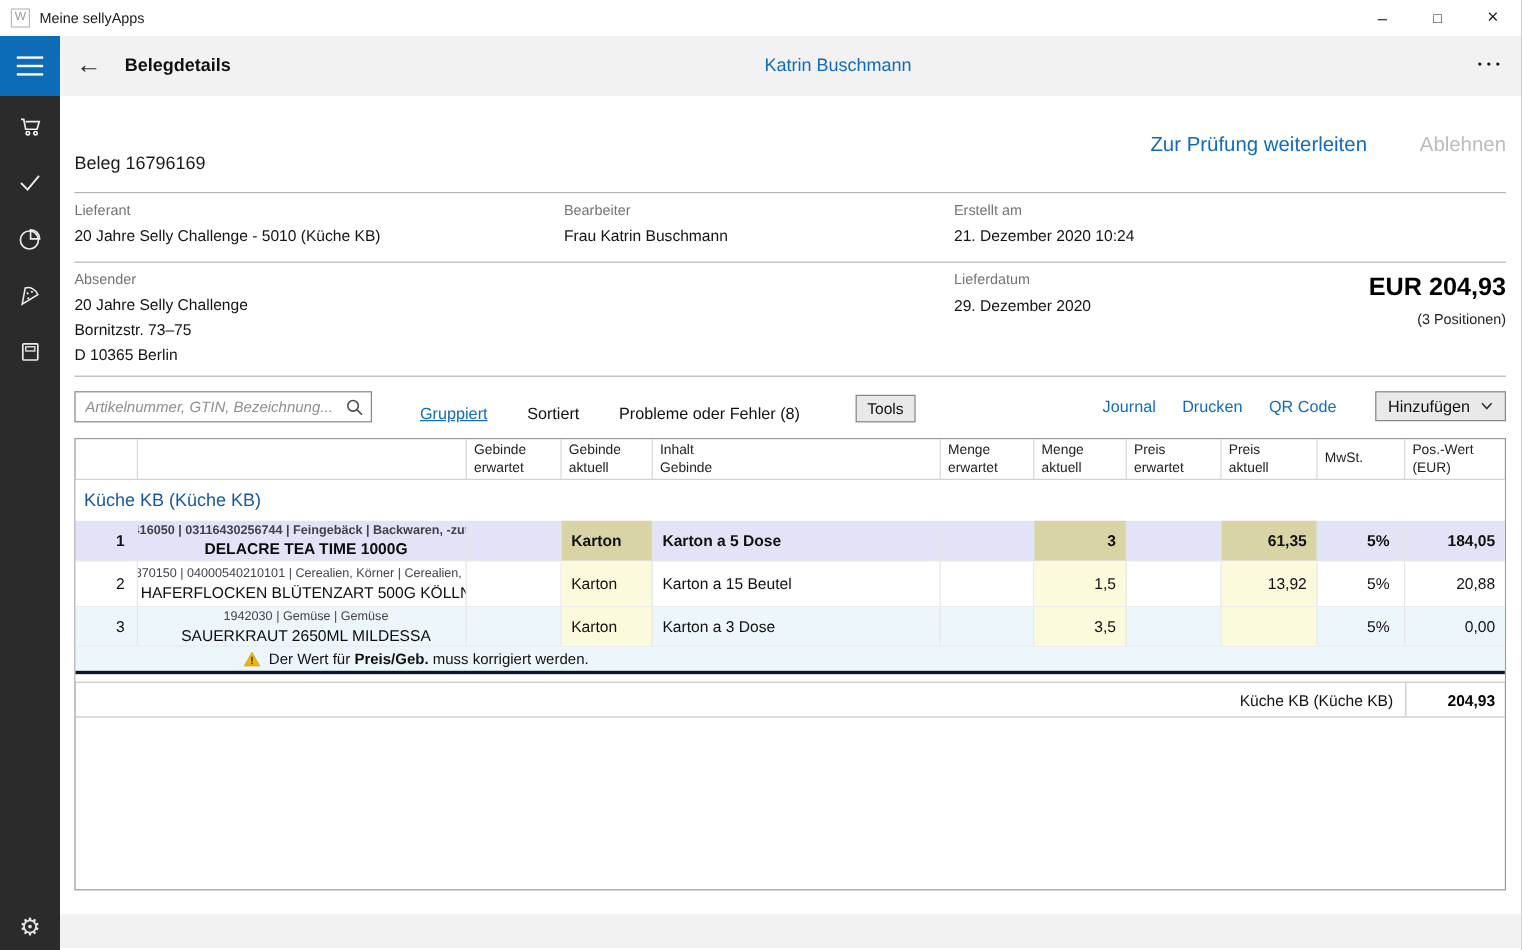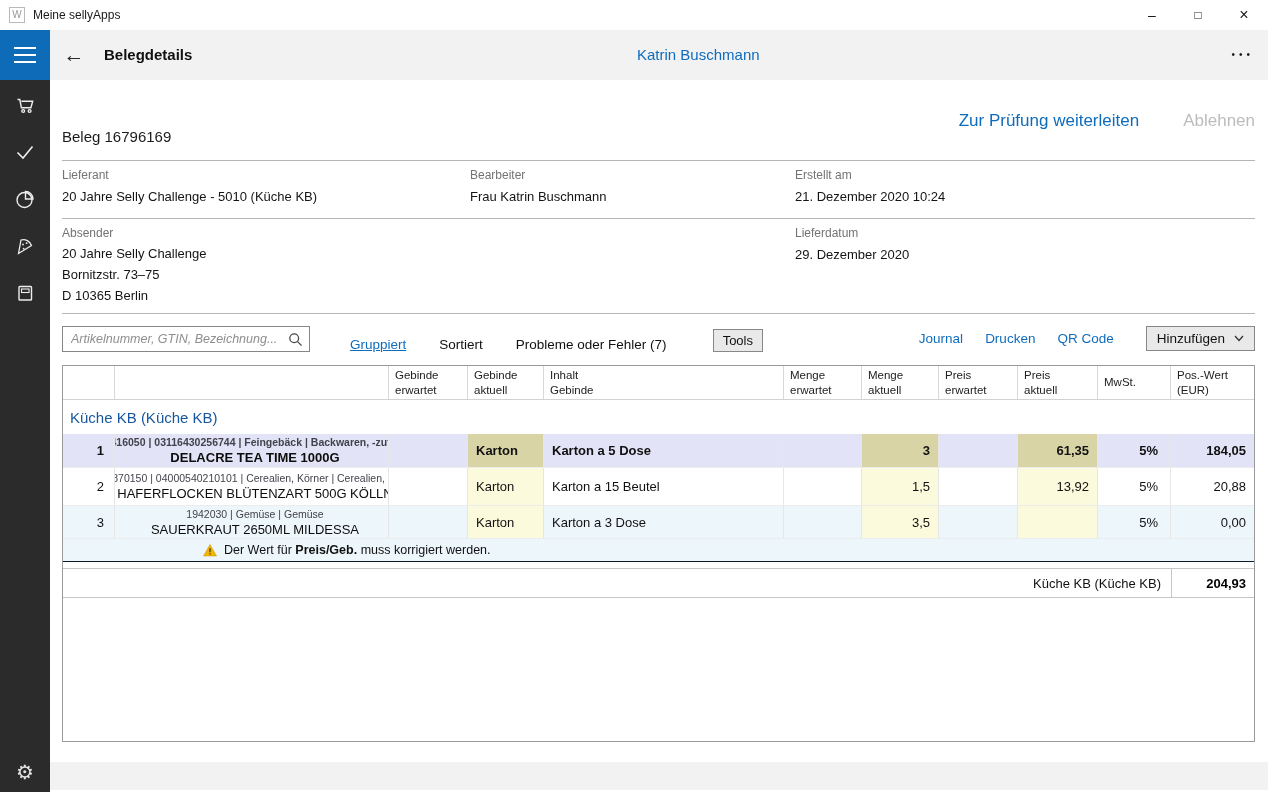--- a/index.html
+++ b/index.html
@@ -86,21 +86,21 @@
   .r3 { height:33px; background:#edf6fb; }
   .num { justify-content:flex-end; padding-right:10px; font-size:13px; color:#111; }
   .desc { flex-direction:column; align-items:stretch; justify-content:center; padding-left:7px; }
   .meta { font-size:10.5px; color:#42424c; white-space:nowrap; overflow:hidden; }
   .pname { font-size:13px; color:#0d0d0d; white-space:nowrap; overflow:hidden; margin-top:2px; }
   .txt { padding-left:8px; font-size:13px; color:#111; white-space:nowrap;text-align:center; }
   .rnum { justify-content:flex-end; padding-right:8px; font-size:13px; color:#111; }
   .mwst { justify-content:flex-end; padding-right:12px; font-size:13px; color:#111; }
   .edit { background:#fcfadc; }
   .r1 .edit { background:#d8d4a5; }
-  .warn-row { height:23px; background:#edf6fb; display:flex; align-items:center; padding-left:140px; font-size:12.5px; color:#111; border-bottom:1px solid #0f172a; }
+  .warn-row { height:23px; background:#edf6fb; display:flex; align-items:center; padding-left:140px; font-size:12.5px; color:#111; border-bottom:3px solid #0f172a; }
   .warn-row svg { margin-right:7px; }
   .spacer { height:6px; background:#fff; }
   .sum-row { height:30px; border-top:1px solid #c6c6c6; border-bottom:1px solid #c6c6c6; }
   .sum-label { grid-column:1 / 11; display:flex; align-items:center; justify-content:flex-end; padding-right:10px; font-size:13px; color:#111; }
   .sum-value { display:flex; align-items:center; justify-content:flex-end; padding-right:8px; font-size:13px; font-weight:bold; color:#000; border-left:1px solid #c6c6c6; }
 
   .bottom-strip { position:absolute; left:0; right:0; top:682px; height:28px; background:#f2f2f2; }
 </style>
 </head>
 <body>
@@ -197,36 +197,40 @@
       <div class="lbl">Absender</div>
       <div class="addr-line">20 Jahre Selly Challenge</div>
       <div class="addr-line">Bornitzstr. 73–75</div>
       <div class="addr-line">D 10365 Berlin</div>
     </div>
     <div class="info-col i2 cC">
       <div class="lbl">Lieferdatum</div>
       <div class="val">29. Dezember 2020</div>
     </div>
 
+    <div class="total-box">
+      <div class="total-amt">EUR 204,93</div>
+      <div class="total-pos">(3 Positionen)</div>
+    </div>
 
     <div class="rule rule3"></div>
 
     <div class="toolrow">
       <div class="search-wrap">
         <input class="search-input" type="text" placeholder="Artikelnummer, GTIN, Bezeichnung..." style="">
         <span class="search-icon">
           <svg width="15" height="15" viewBox="0 0 15 15" fill="none" stroke="#4a4a4a" stroke-width="1.3">
             <circle cx="6.2" cy="6.2" r="4.4"></circle>
             <line x1="9.6" y1="9.6" x2="13.6" y2="13.6"></line>
           </svg>
         </span>
       </div>
       <span class="lnk grouped">Gruppiert</span>
       <span class="plain sorted">Sortiert</span>
-      <span class="plain problems">Probleme oder Fehler (7)</span>
+      <span class="plain problems">Probleme oder Fehler (8)</span>
       <button class="btn tools">Tools</button>
     </div>
     <div class="toolrow-right">
       <span class="lnk">Journal</span>
       <span class="lnk">Drucken</span>
       <span class="lnk">QR Code</span>
       <button class="btn add">
         <span>Hinzufügen</span>
         <svg width="10" height="7" viewBox="0 0 10 7" fill="none" stroke="#333" stroke-width="1.3">
           <polyline points="1,1 5,5.5 9,1"></polyline>

